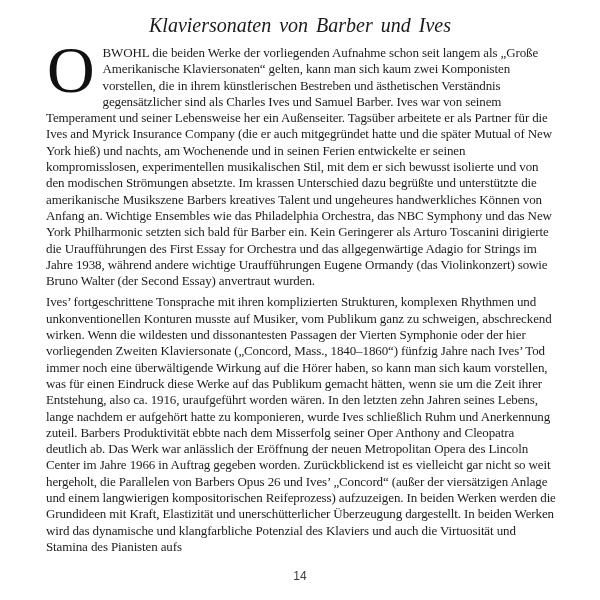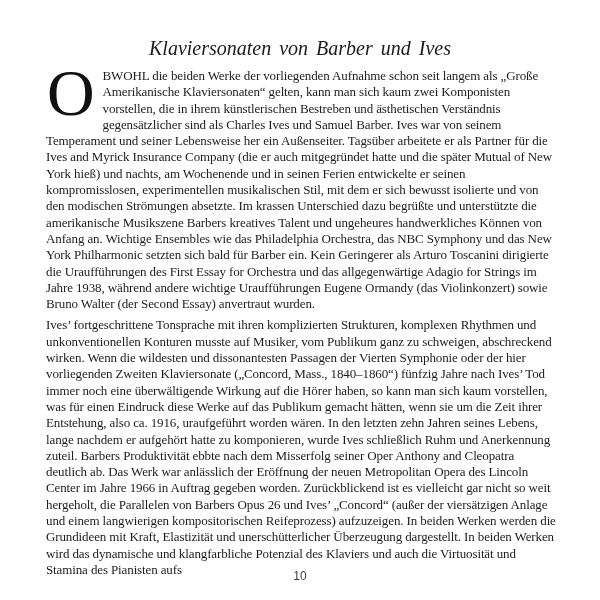--- a/index.html
+++ b/index.html
@@ -10,21 +10,21 @@
     color: #1c1c1c;
     overflow: hidden;
   }
   .page {
     position: relative;
     width: 600px; height: 600px;
     background: #ffffff;
   }
   .title {
     margin: 0;
-    padding-top: 36px;
+    padding-top: 13px;
     text-align: center;
     font-style: italic;
     font-weight: normal;
     font-size: 20px;
     line-height: 24px;
     word-spacing: 3px;
     color: #1a1a1a;
   }
   .content {
     margin: 8px 44px 0 46px;
@@ -63,15 +63,15 @@
   <h1 class="title">Klaviersonaten von Barber und Ives</h1>
 
   <div class="content">
 
     <p class="para"><span class="dropcap">O</span><span><span>BWOHL die beiden Werke der vorliegenden Aufnahme schon seit langem als „Große Amerikanische Klaviersonaten“ gelten, kann man sich kaum zwei Komponisten vorstellen, die in ihrem künstlerischen Bestreben und ästhetischen Verständnis gegensätzlicher sind als Charles Ives und Samuel Barber. Ives war von seinem Temperament und seiner Lebensweise her ein Außenseiter. Tagsüber arbeitete er als Partner für die Ives and Myrick Insurance Company (die er auch mitgegründet hatte und die später Mutual of New York hieß) und nachts, am Wochenende und in seinen Ferien entwickelte er seinen kompromisslosen, experimentellen musikalischen Stil, mit dem er sich bewusst isolierte und von den modischen Strömungen absetzte. Im krassen Unterschied dazu begrüßte und unterstützte die amerikanische Musikszene Barbers kreatives Talent und ungeheures handwerkliches Können von Anfang an. Wichtige Ensembles wie das Philadelphia Orchestra, das NBC Symphony und das New York Philharmonic setzten sich bald für Barber ein. Kein Geringerer als Arturo Toscanini dirigierte die Uraufführungen des </span><span class="it">First Essay for Orchestra</span><span> und das allgegenwärtige </span><span class="it">Adagio for Strings</span><span> im Jahre 1938, während andere wichtige Uraufführungen Eugene Ormandy (das Violinkonzert) sowie Bruno Walter (der </span><span class="it">Second Essay</span><span>) anvertraut wurden.</span></span></p>
 
     <p class="para"><span><span>Ives’ fortgeschrittene Tonsprache mit ihren komplizierten Strukturen, komplexen Rhythmen und unkonventionellen Konturen musste auf Musiker, vom Publikum ganz zu schweigen, abschreckend wirken. Wenn die wildesten und dissonantesten Passagen der Vierten Symphonie oder der hier vorliegenden Zweiten Klaviersonate („Concord, Mass., 1840–1860“) fünfzig Jahre nach Ives’ Tod immer noch eine überwältigende Wirkung auf die Hörer haben, so kann man sich kaum vorstellen, was für einen Eindruck diese Werke auf das Publikum gemacht hätten, wenn sie um die Zeit ihrer Entstehung, also ca. 1916, uraufgeführt worden wären. In den letzten zehn Jahren seines Lebens, lange nachdem er aufgehört hatte zu komponieren, wurde Ives schließlich Ruhm und Anerkennung zuteil. Barbers Produktivität ebbte nach dem Misserfolg seiner Oper </span><span class="it">Anthony and Cleopatra</span><span> deutlich ab. Das Werk war anlässlich der Eröffnung der neuen Metropolitan Opera des Lincoln Center im Jahre 1966 in Auftrag gegeben worden. Zurückblickend ist es vielleicht gar nicht so weit hergeholt, die Parallelen von Barbers Opus 26 und Ives’ „Concord“ (außer der viersätzigen Anlage und einem langwierigen kompositorischen Reifeprozess) aufzuzeigen. In beiden Werken werden die Grundideen mit Kraft, Elastizität und unerschütterlicher Überzeugung dargestellt. In beiden Werken wird das dynamische und klangfarbliche Potenzial des Klaviers und auch die Virtuosität und Stamina des Pianisten aufs</span></span></p>
 
   </div>
 
-  <div class="pagenum">10</div>
+  <div class="pagenum">14</div>
 
 </div>
 
 </body></html>

